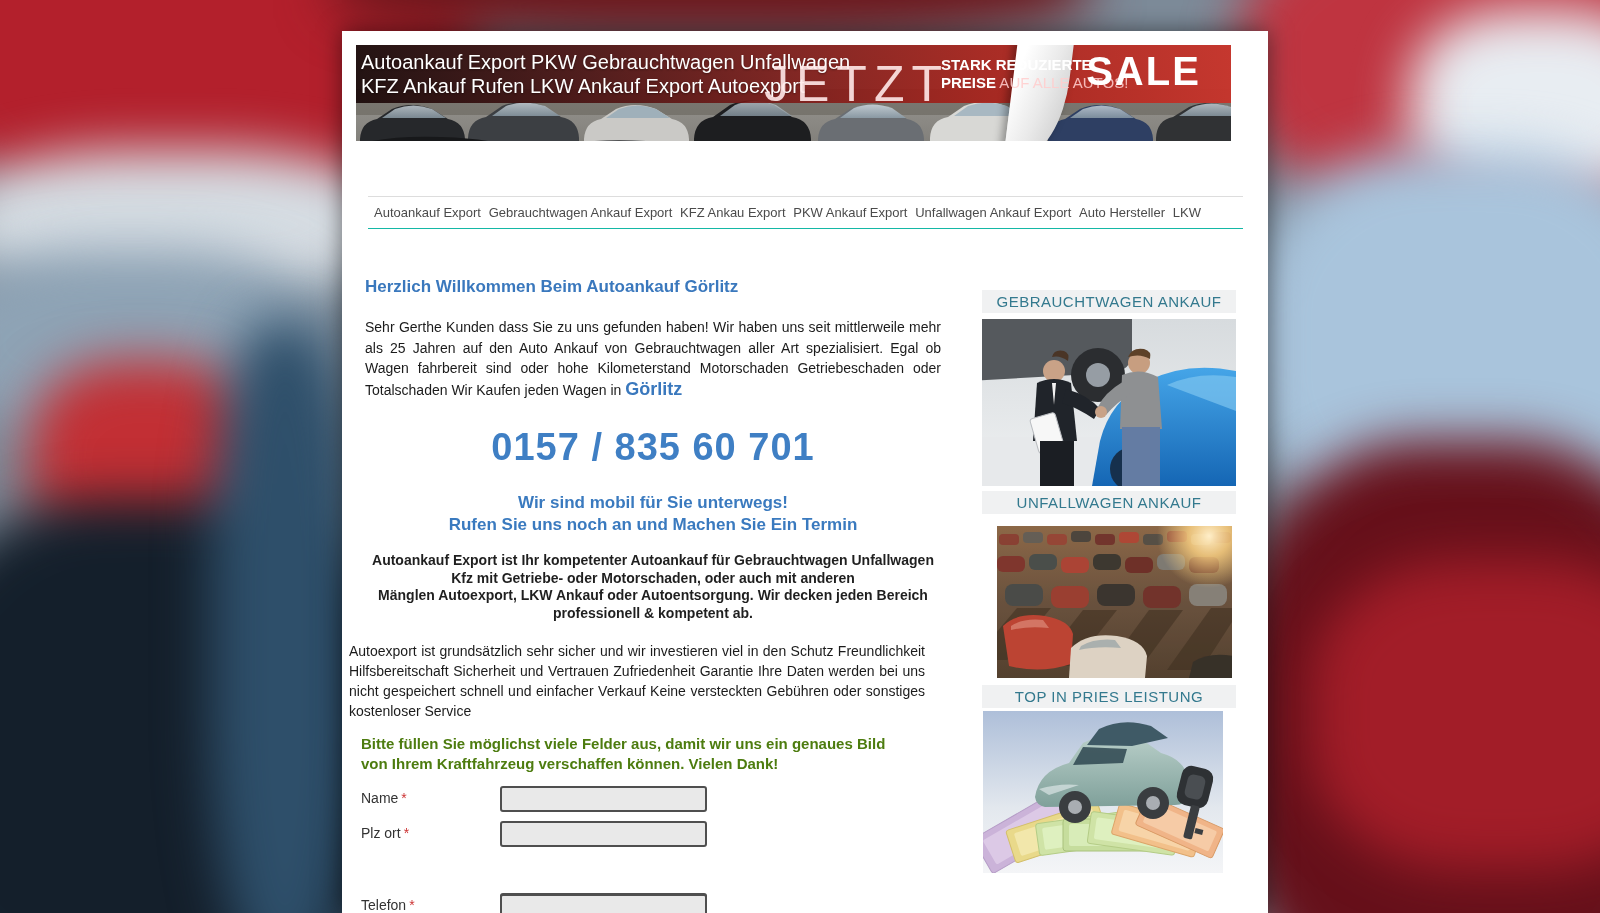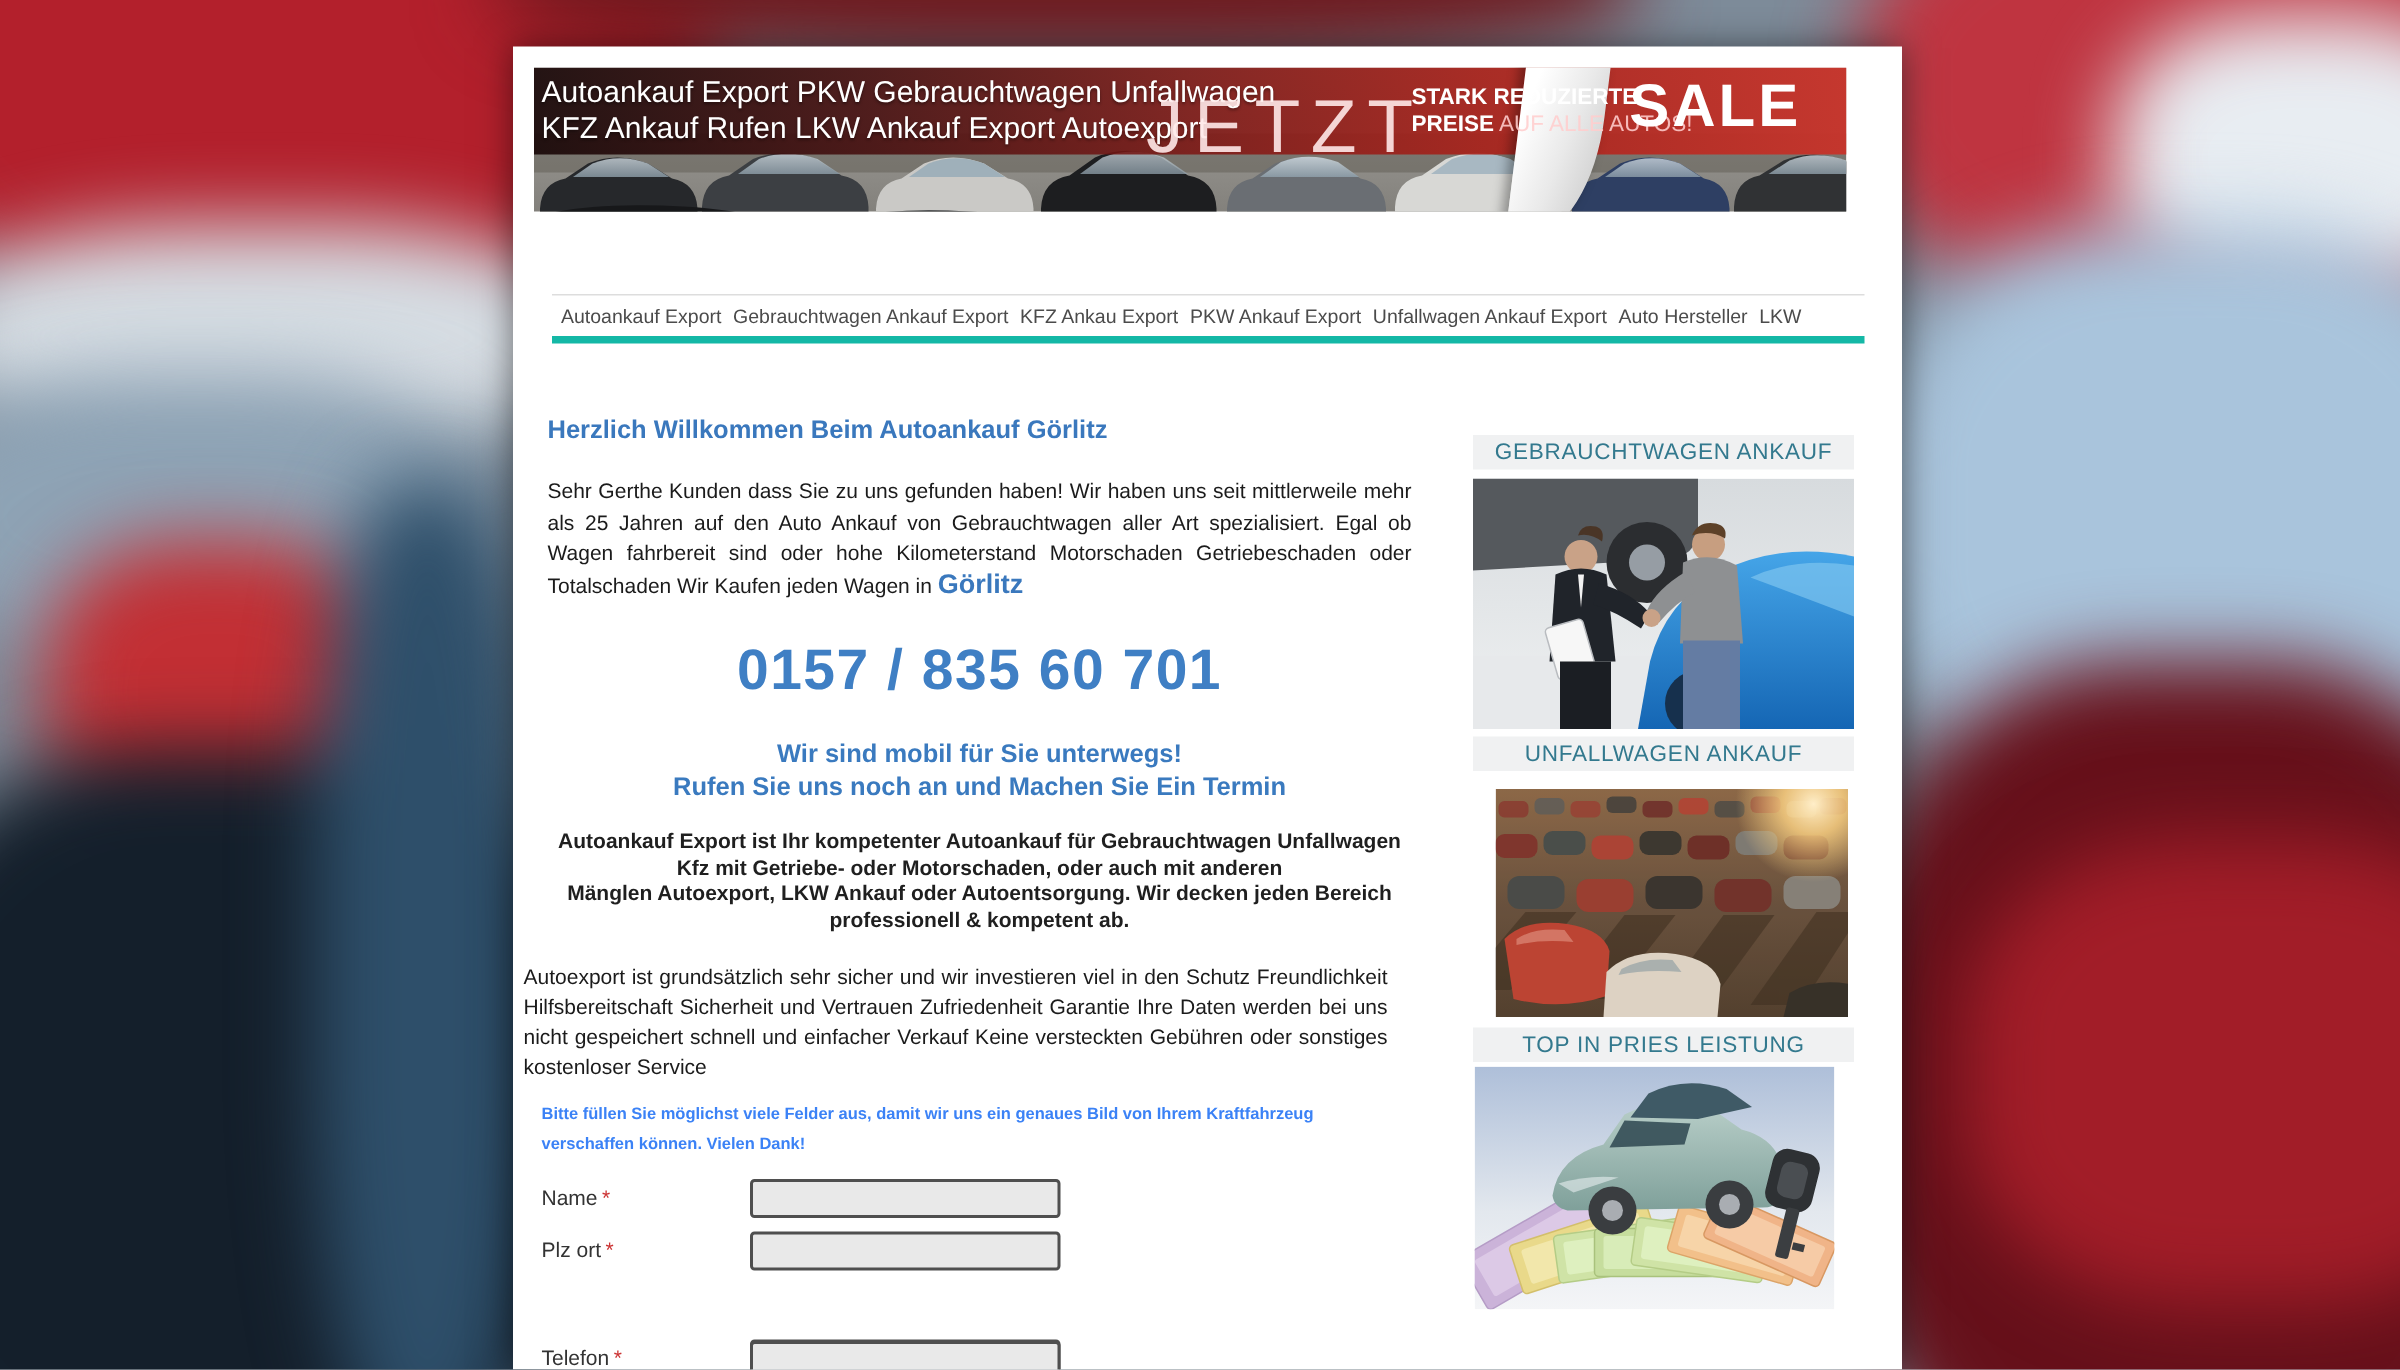--- a/index.html
+++ b/index.html
@@ -38,39 +38,39 @@
   .promo-block { position:absolute; left:585px; top:11px; color:#fff; font-size:15px; line-height:18px; font-weight:700; }
   .promo-light { font-weight:400; color:rgba(255,205,205,.88); }
   .page-curl { position:absolute; left:655px; top:-6px; width:56px; height:118px;
     background:linear-gradient(105deg,#ffffff 15%,#e9e9e9 55%,#c9c9c9 100%);
     border-radius:0 0 70% 8px; transform:rotate(7deg); box-shadow:-4px 3px 8px rgba(0,0,0,.35); }
   .sale-label { position:absolute; left:700px; top:4px; width:175px; text-align:center;
     font-size:40px; font-weight:700; letter-spacing:2px; color:#fff; }
 
   
   .nav { position:absolute; left:26px; top:165px; width:875px; height:33px;
-    border-top:1px solid #ddd; border-bottom:5px solid #14b8a6;
+    border-top:1px solid #ddd; border-bottom:1px solid #14b8a6;
     display:flex; justify-content:space-between; align-items:center; padding:0 42px 0 6px; }
   .nav-item { font-size:13px; color:#4b4b4b; cursor:pointer; white-space:nowrap; }
 
   
   .h1 { position:absolute; left:23px; top:246px; width:576px; font-size:17px; font-weight:700; color:#3a78bd; }
   .intro { position:absolute; left:23px; top:286px; width:576px; font-size:14px; line-height:20.5px;
     color:#1b1b1b; text-align:justify; }
   .intro .city { font-size:18px; font-weight:700; color:#3a78bd; }
   .phone { position:absolute; left:23px; top:395px; width:576px; text-align:center;
     font-size:38px; font-weight:700; color:#3f7fc4; letter-spacing:1px; }
   .mobile-lines { position:absolute; left:23px; top:461px; width:576px; text-align:center;
     font-size:17px; font-weight:700; color:#3a7abf; line-height:21.5px; }
   .bold-para { position:absolute; left:23px; top:521px; width:576px; text-align:center;
     font-size:14px; font-weight:700; color:#1f1f1f; line-height:17.5px; }
   .info-para { position:absolute; left:7px; top:610px; width:576px; font-size:14px;
     line-height:20px; color:#1b1b1b; text-align:justify; }
-  .form-intro { position:absolute; left:19px; top:703px; width:545px; font-size:11px;
-    font-weight:700; color:#3b82f6; line-height:19.5px; }
+  .form-intro { position:absolute; left:19px; top:703px; width:545px; font-size:15px;
+    font-weight:700; color:#4d7c0f; line-height:19.5px; }
   .form { position:absolute; left:19px; top:755px; width:576px; }
   .form-row { position:absolute; left:0; display:flex; align-items:flex-start; }
   .form-label { width:139px; font-size:14px; color:#333; padding-top:4px; }
   .req { color:#cc3333; margin-left:3px; }
   .form-input { width:207px; height:26px; background:#e9e9e9; border:2px solid #4f4f4f;
     border-radius:3px; font-size:14px; padding:0 6px; color:#222; }
 
   
   .side-bar { position:absolute; left:640px; width:254px; height:23px; background:#f0f1f2;
     text-align:center; font-size:15px; letter-spacing:.5px; color:#33798e; line-height:23px; }

